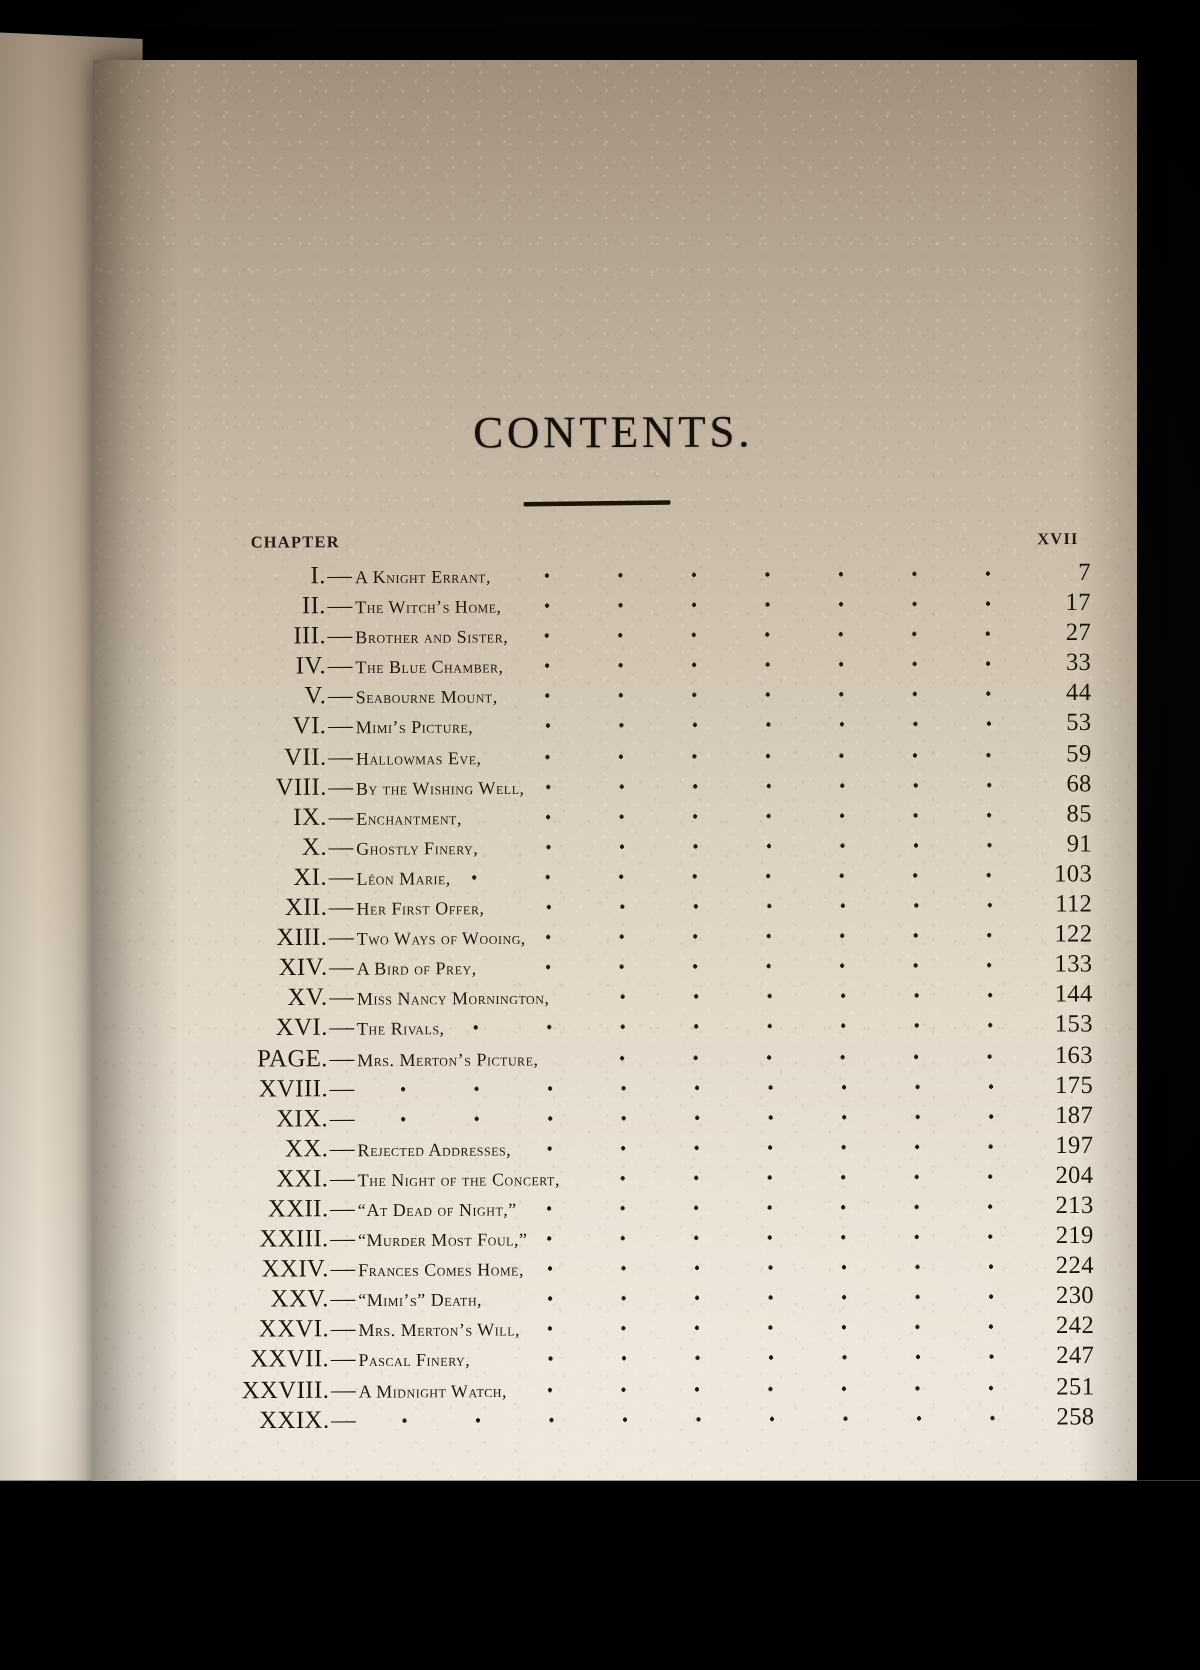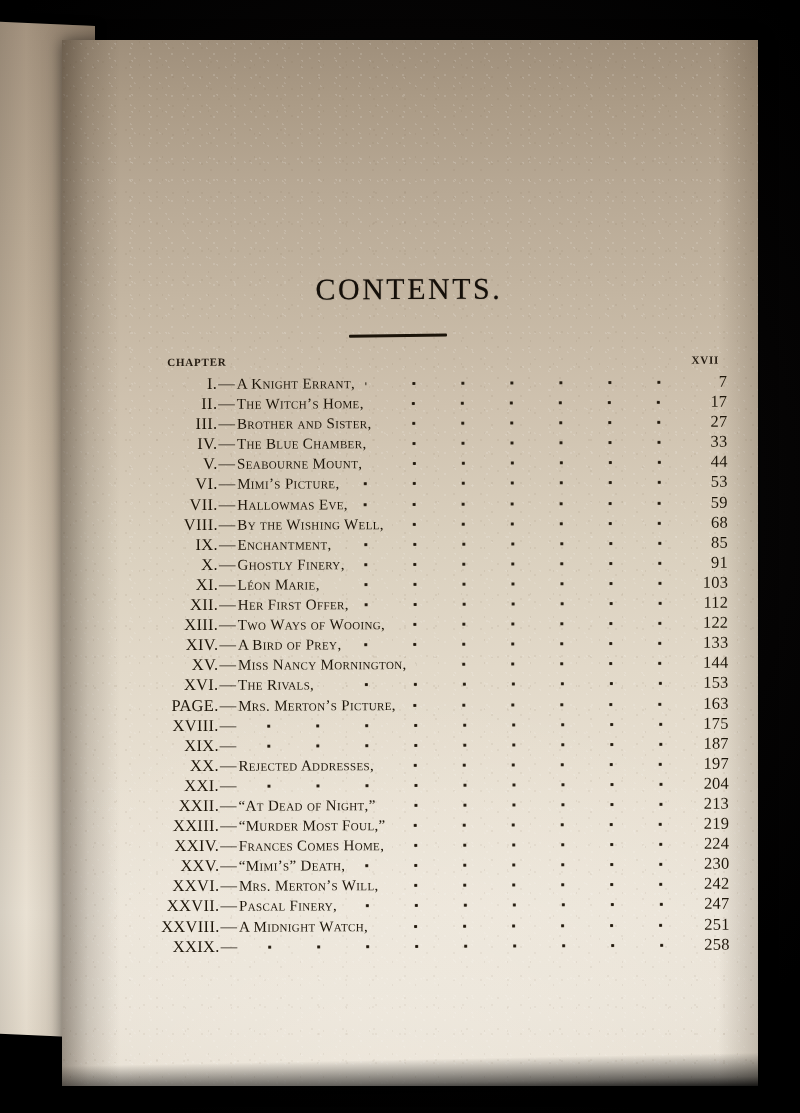--- a/index.html
+++ b/index.html
@@ -10,21 +10,21 @@
   body {
     width: 800px;
     height: 1113px;
     overflow: hidden;
     font-family: "Liberation Serif", serif;
   }
 
   .photo {
     position: relative;
     width: 800px;
-    height: 1113px;
+    height: 987px;
     background: #a3a3a3;
     overflow: hidden;
   }
 
   
   .backdrop {
     position: absolute;
     inset: 0;
     background:
       radial-gradient(ellipse 70% 60% at 50% 45%, #121110 0%, #050404 70%, #000 100%);
@@ -190,21 +190,21 @@
   }
 
   .dash {
     flex: 0 0 auto;
     font-size: 16.5px;
     padding: 0 1px;
   }
 
   .title {
     flex: 0 0 auto;
-    font-size: 15px;
+    font-size: 12px;
     font-variant: small-caps;
     letter-spacing: 0.35px;
     color: #1d1509;
     padding-left: 1px;
   }
 
   .leader {
     flex: 1 1 auto;
     position: relative;
     overflow: hidden;
@@ -407,20 +407,21 @@
           <li class="toc-row">
             <span class="num">XX.</span>
             <span class="dash">—</span>
             <span class="title">Rejected Addresses,</span>
             <span class="leader"></span>
             <span class="pg">197</span>
           </li>
           <li class="toc-row">
             <span class="num">XXI.</span>
             <span class="dash">—</span>
+            <span class="title">The Night of the Concert,</span>
             <span class="leader"></span>
             <span class="pg">204</span>
           </li>
           <li class="toc-row">
             <span class="num">XXII.</span>
             <span class="dash">—</span>
             <span class="title">“At Dead of Night,”</span>
             <span class="leader"></span>
             <span class="pg">213</span>
           </li>

